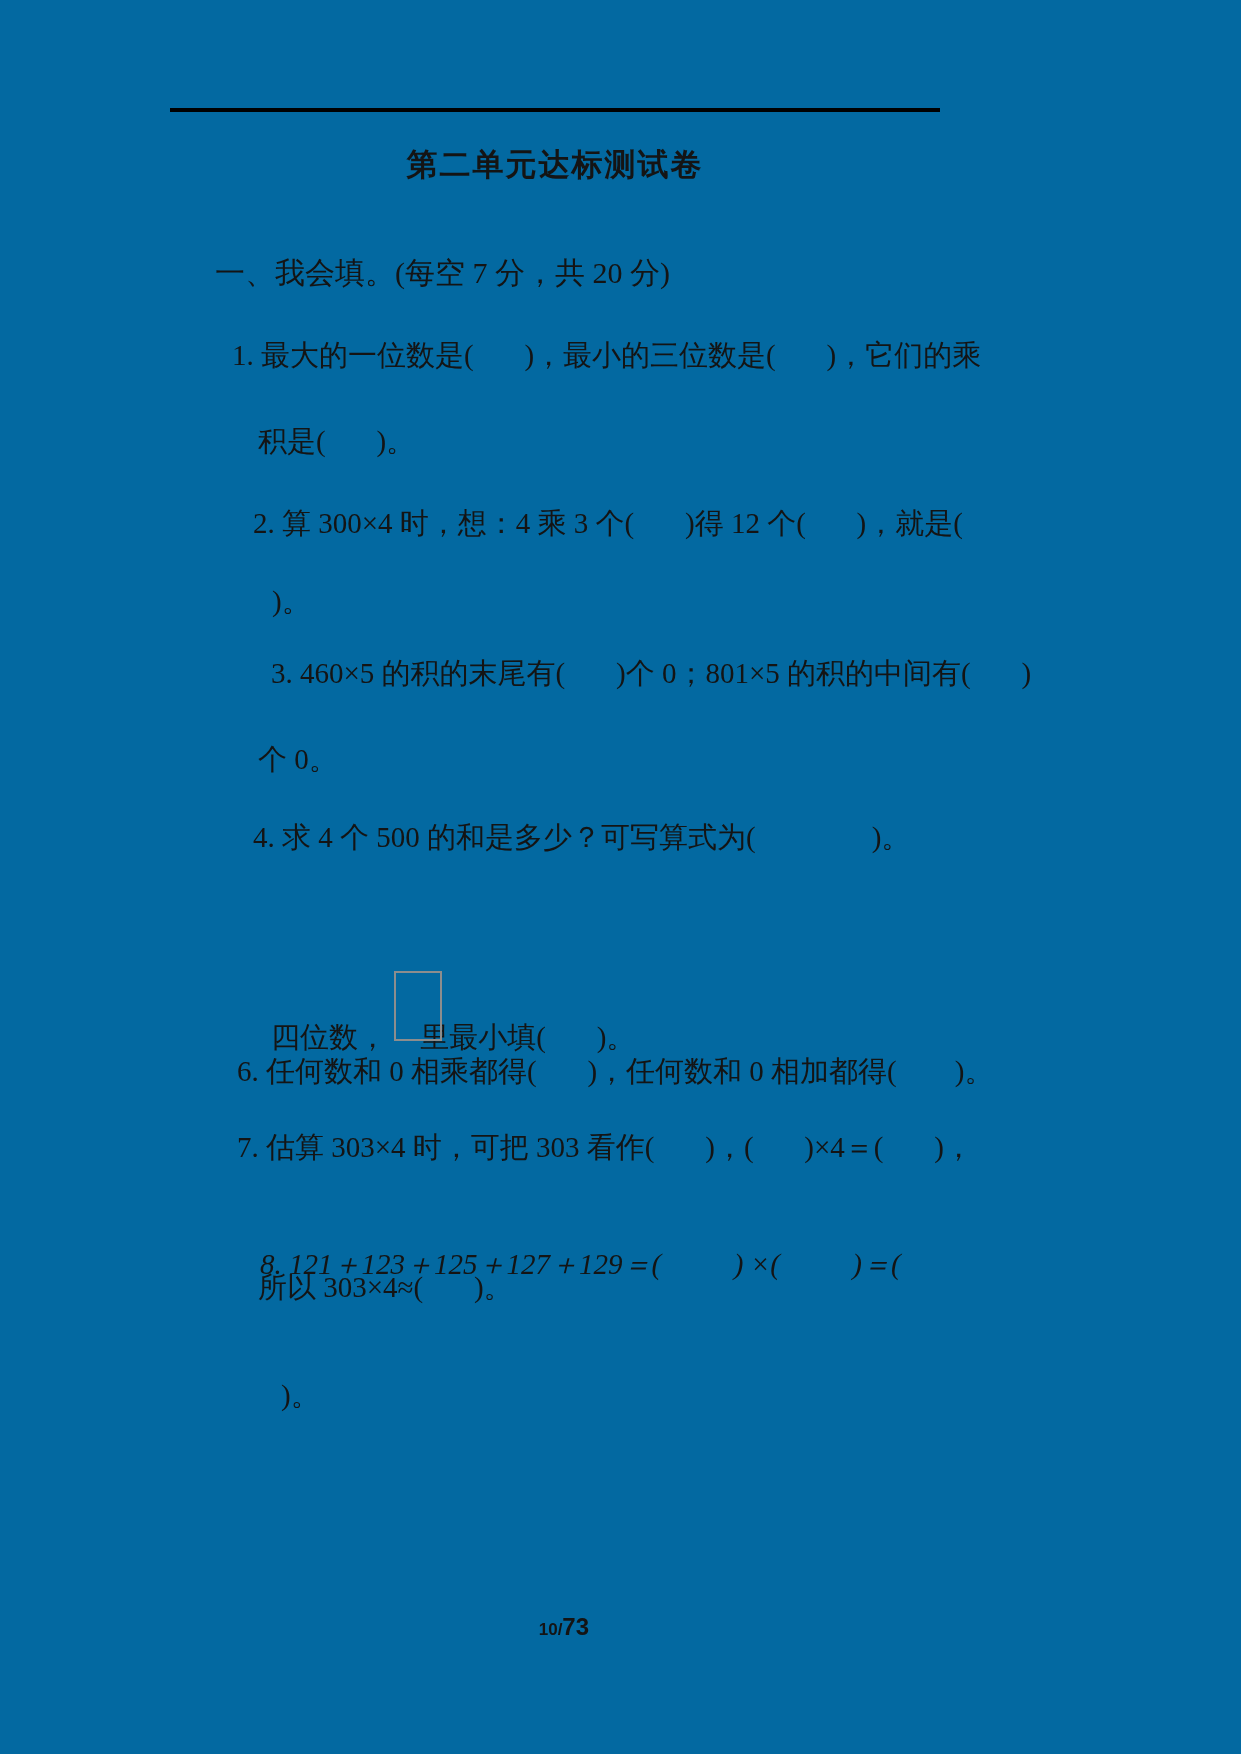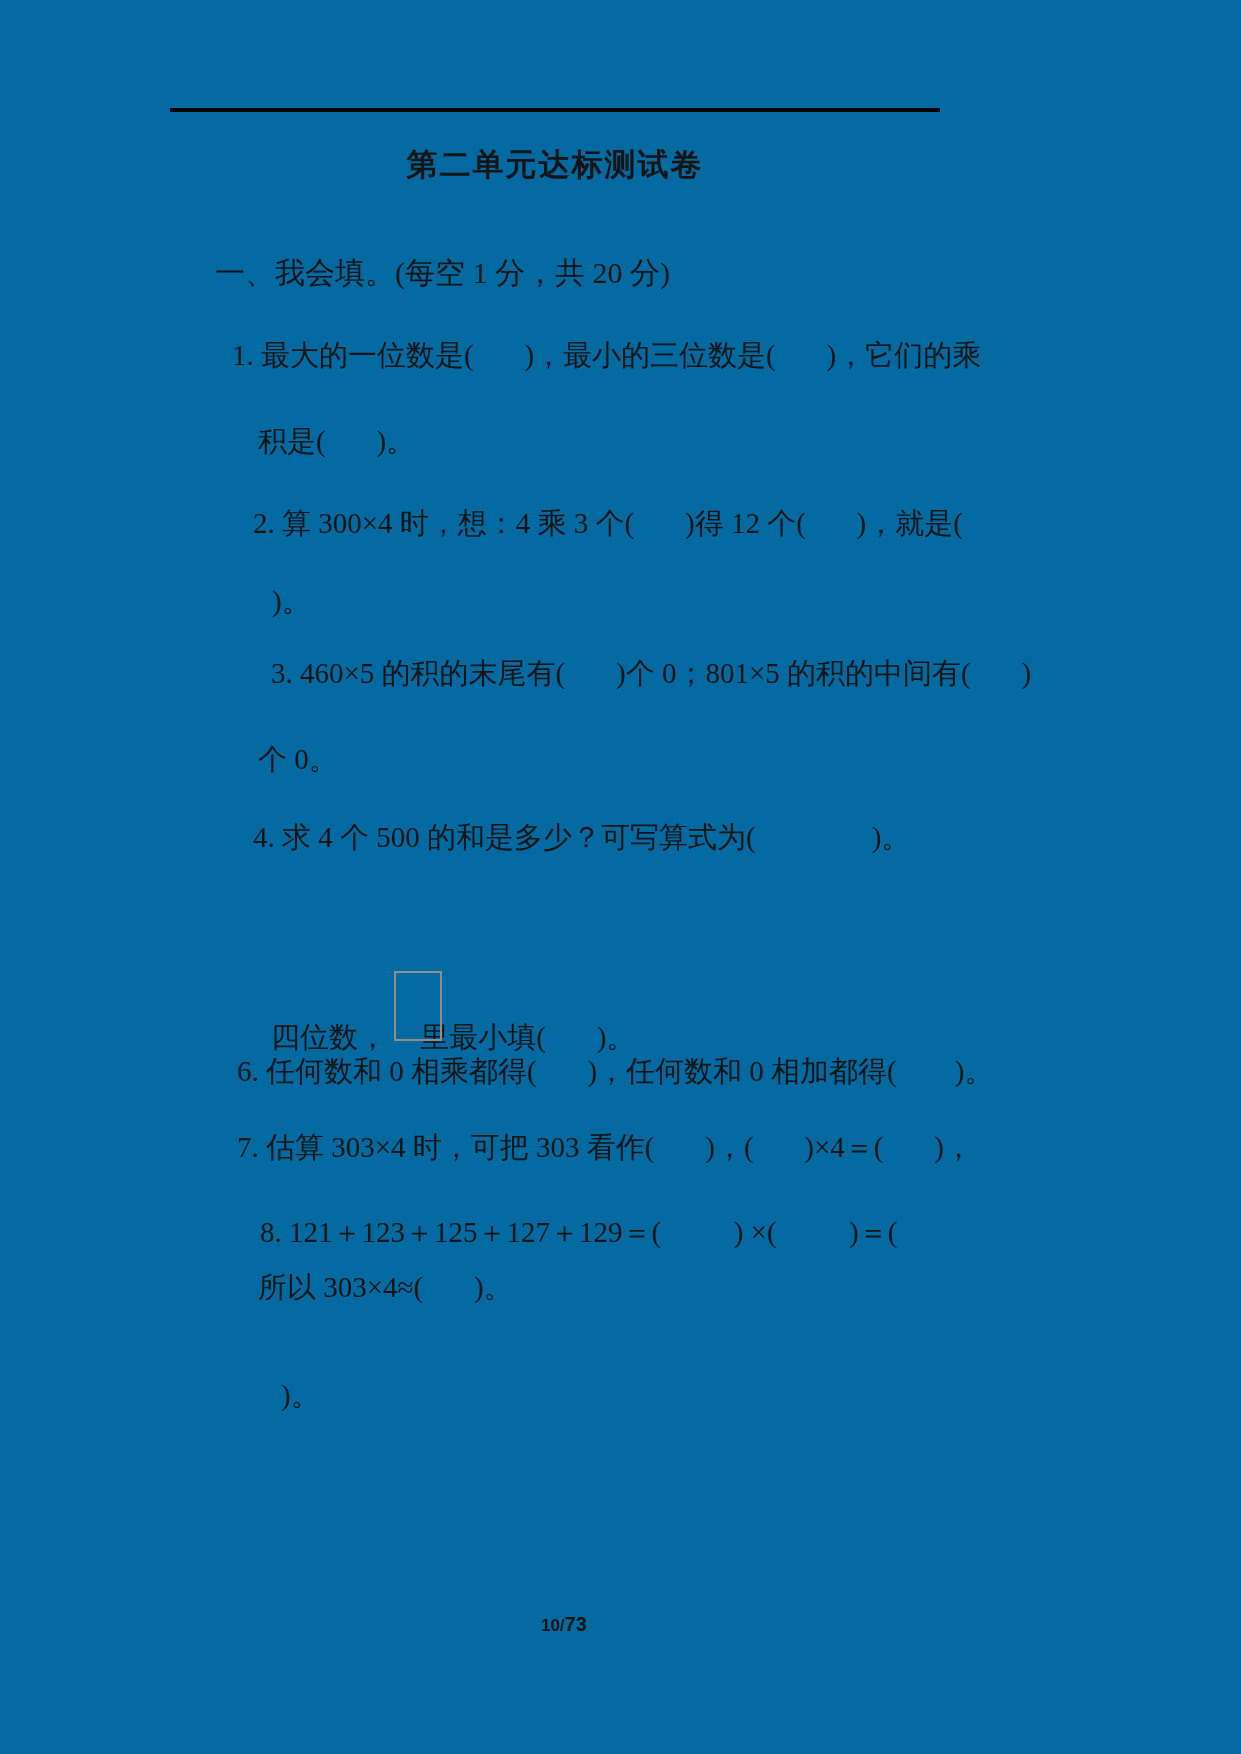--- a/index.html
+++ b/index.html
@@ -69,32 +69,32 @@
     position: absolute;
     left: 170px;
     top: 1595px;
     width: 770px;
     text-align: center;
     font-family: "Liberation Sans", "DejaVu Sans", sans-serif;
     font-weight: 700;
     white-space: pre;
   }
   .pg-small { font-size: 17px; }
-  .pg-big { font-size: 20px; }
+  .pg-big { font-size: 24px; }
 </style>
 </head>
 <body>
 
 <div class="page">
 
   <div class="top-rule"></div>
 
   <div class="doc-title">第二单元达标测试卷</div>
 
-  <div class="line section-heading" style="left:215px; top:250px;">一、我会填。(每空 1 分，共 20 分)</div>
+  <div class="line section-heading" style="left:215px; top:250px;">一、我会填。(每空 7 分，共 20 分)</div>
 
   <div class="line" style="left:232px; top:332px;">1. 最大的一位数是(       )，最小的三位数是(       )，它们的乘</div>
   <div class="line" style="left:258px; top:418px;">积是(       )。</div>
 
   <div class="line" style="left:253px; top:492px;margin-top:8px;">2. 算 300×4 时，想：4 乘 3 个(       )得 12 个(       )，就是(</div>
   <div class="line" style="left:272px; top:578px;">)。</div>
 
   <div class="line" style="left:243px; top:650px;margin-left:28px;">3. 460×5 的积的末尾有(       )个 0；801×5 的积的中间有(       )</div>
   <div class="line" style="left:258px; top:736px;">个 0。</div>
 
@@ -102,20 +102,20 @@
 
   <div class="line" style="left:242px; top:968px;">
     <span>四位数， </span><span class="sqwrap wrap-c"><span class="sq"></span></span><span>里最小填(       )。</span>
   </div>
 
   <div class="line" style="left:237px; top:1048px;">6. 任何数和 0 相乘都得(       )，任何数和 0 相加都得(        )。</div>
 
   <div class="line" style="left:237px; top:1124px;">7. 估算 303×4 时，可把 303 看作(       )，(       )×4＝(       )，</div>
   <div class="line" style="left:258px; top:1264px;text-align:right;">所以 303×4≈(       )。</div>
 
-  <div class="line" style="left:260px; top:1209px;">8. 121＋123＋125＋127＋129＝(          ) ×(          )＝(</div>
+  <div class="line" style="left:260px; top:1241px;font-style:italic;">8. 121＋123＋125＋127＋129＝(          ) ×(          )＝(</div>
   <div class="line" style="left:281px; top:1372px;">)。</div>
 
   <div class="footer">
     <span class="pg-small">10/</span><span class="pg-big">73</span>
   </div>
 
 </div>
 
 </body></html>

